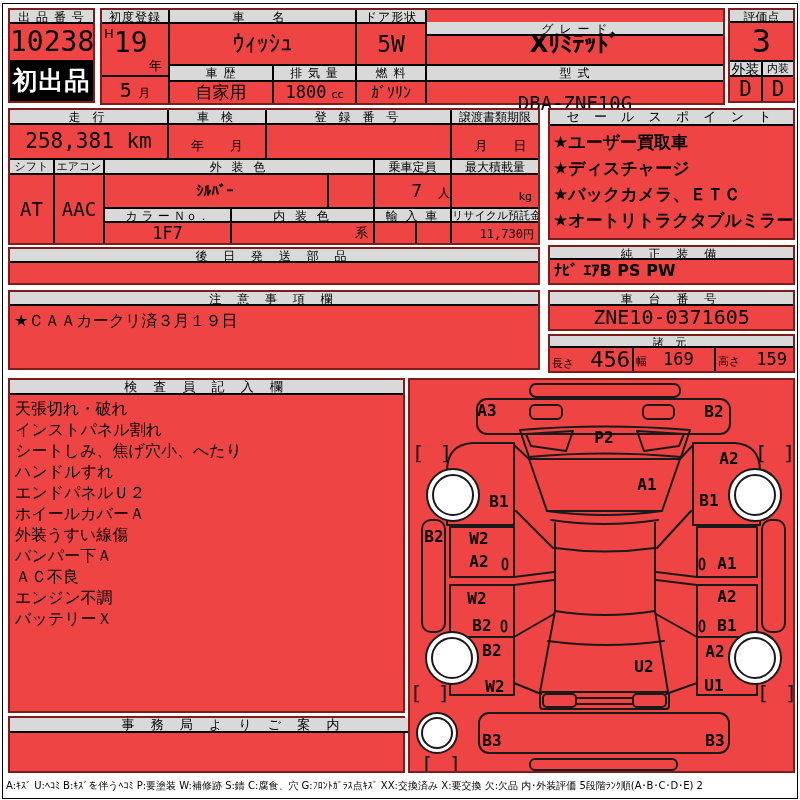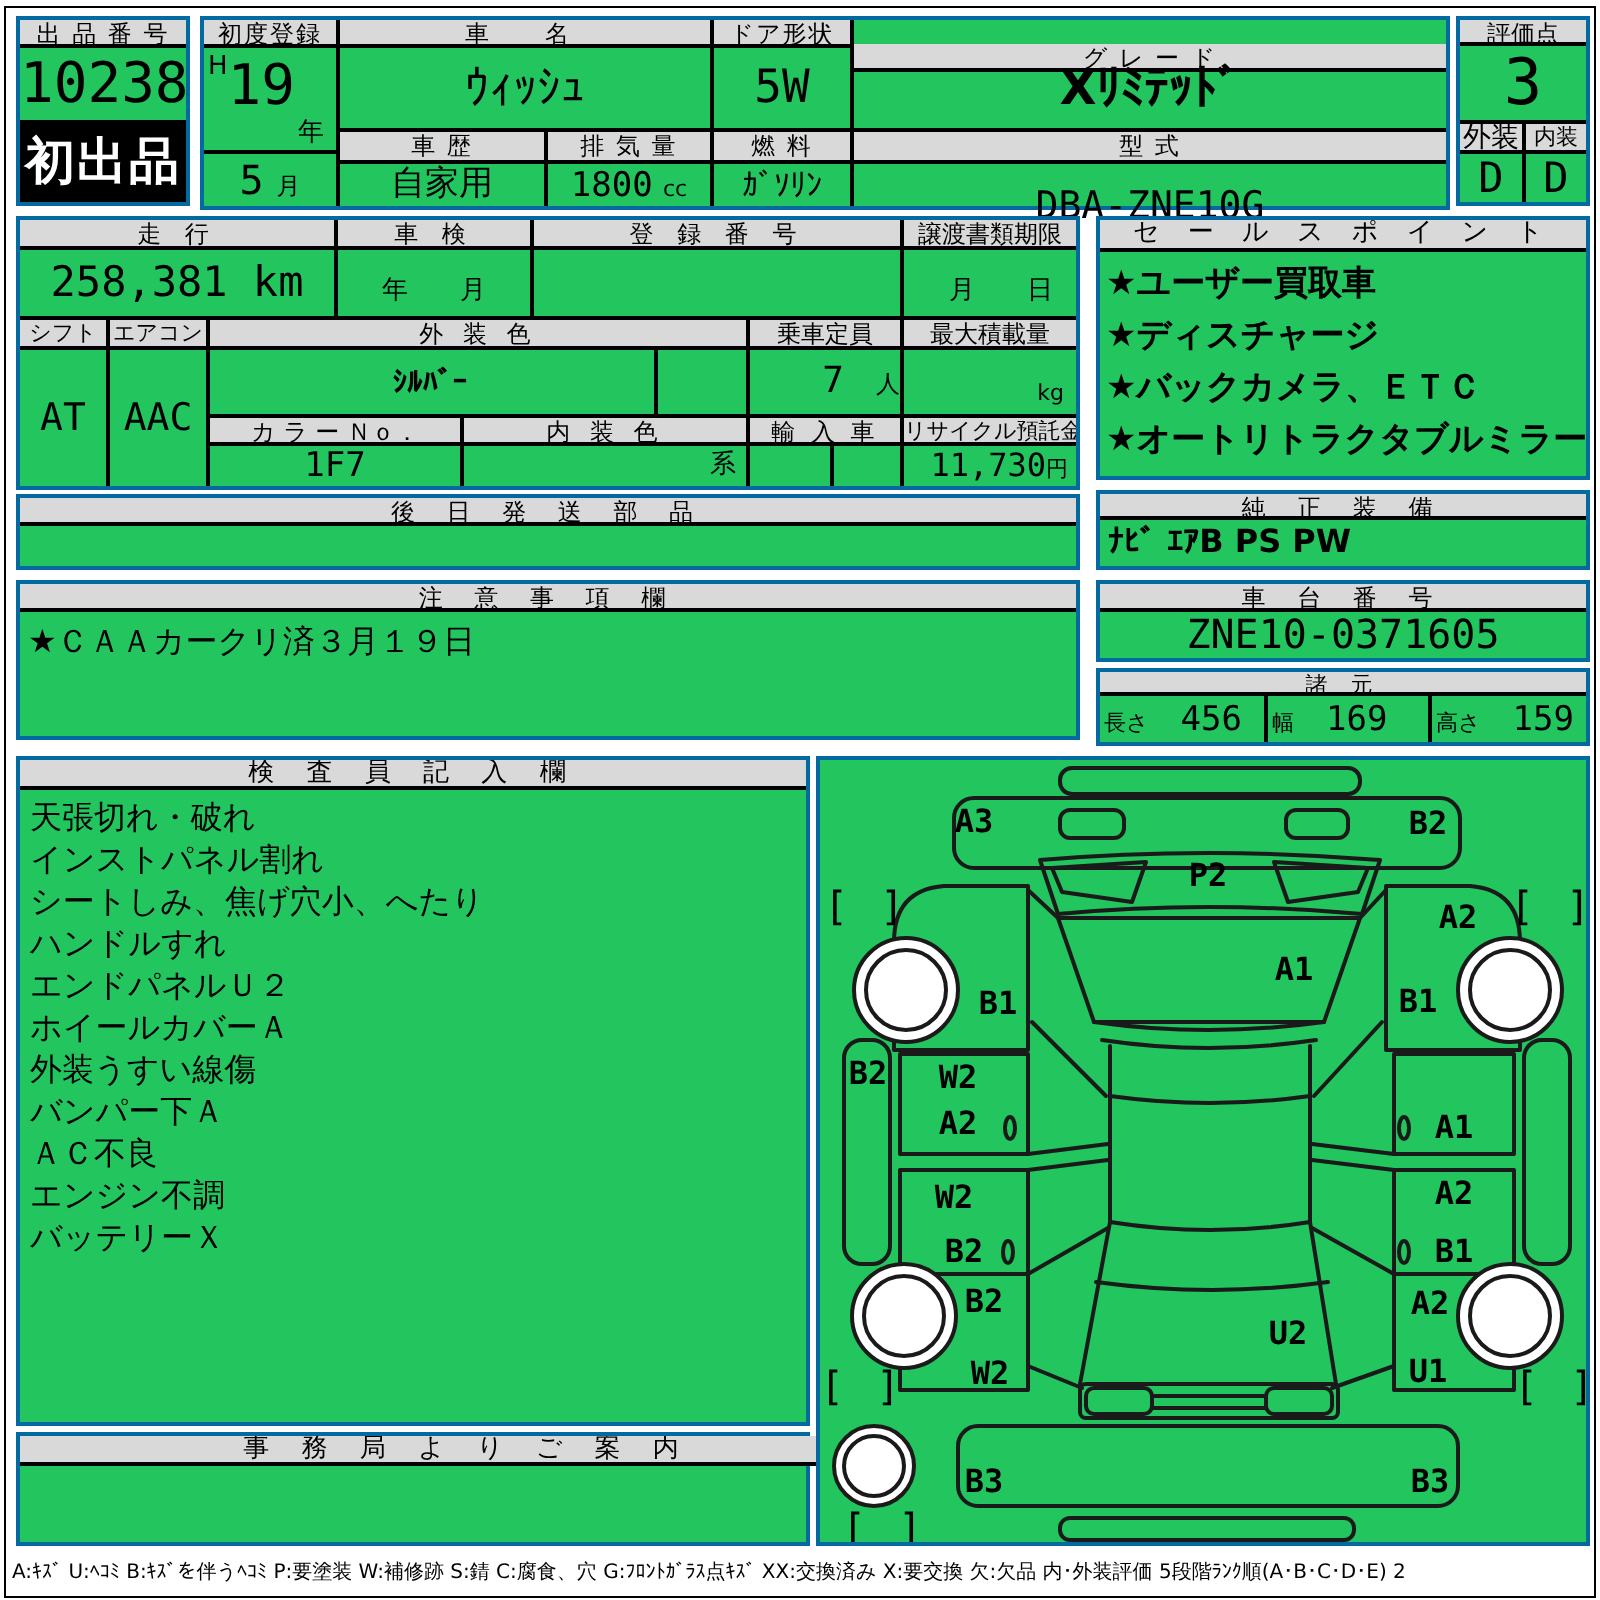--- a/index.html
+++ b/index.html
@@ -1,21 +1,21 @@
 <!DOCTYPE html>
 <html><head>
 <meta charset="utf-8">
 <style>
   html,body{margin:0;padding:0;}
   body{width:800px;height:800px;position:relative;background:#fff;
        font-family:"DejaVu Sans","Liberation Sans",sans-serif;color:#000;
        -webkit-font-smoothing:none;}
   .sheet{position:absolute;left:0;top:0;width:800px;height:800px;background:#fff;}
   .outer{position:absolute;left:2px;top:3px;width:794px;height:794px;border:1px solid #000;}
-  .box{position:absolute;border:2px solid #0369a1;background:#22c55e;box-sizing:border-box;}
+  .box{position:absolute;border:2px solid #7f1d1d;background:#ef4444;box-sizing:border-box;}
   .abs{position:absolute;box-sizing:border-box;}
   .gh{position:absolute;background:#d9d9d9;border-bottom:2px solid #000;box-sizing:border-box;
       text-align:center;font-size:12px;line-height:14px;letter-spacing:1px;white-space:nowrap;overflow:hidden;}
   .vline{position:absolute;width:2px;background:#000;}
   .hline{position:absolute;height:2px;background:#000;}
   .cell{position:absolute;box-sizing:border-box;white-space:nowrap;overflow:hidden;}
   .c{text-align:center;}
   .num{font-family:"DejaVu Sans Mono","Liberation Mono",monospace;}
   .blackbar{position:absolute;background:#000;color:#fff;text-align:center;
             font-weight:bold;box-sizing:border-box;}
@@ -119,21 +119,21 @@
     <div class="cell" style="left:442px;top:65px;width:80px;height:32px;text-align:right;line-height:44px;font-size:11px">kg</div>
     <div class="hline" style="left:93px;top:97px;width:435px"></div>
     <div class="gh" style="left:95px;top:99px;width:125px;height:14px;letter-spacing:0">カ ラ ー Ｎｏ．</div>
     <div class="vline" style="left:220px;top:97px;height:36px"></div>
     <div class="gh" style="left:222px;top:99px;width:141px;height:14px;letter-spacing:3px">内 装 色</div>
     <div class="gh" style="left:365px;top:99px;width:75px;height:14px;letter-spacing:2px">輸 入 車</div>
     <div class="gh" style="left:442px;top:99px;width:86px;height:14px;letter-spacing:0;font-size:11px">リサイクル預託金</div>
     <div class="cell c num" style="left:95px;top:113px;width:125px;height:20px;font-size:17px;line-height:20px">1F7</div>
     <div class="cell" style="left:222px;top:113px;width:136px;height:20px;text-align:right;font-size:13px;line-height:20px">系</div>
     <div class="vline" style="left:405px;top:113px;height:20px"></div>
-    <div class="cell" style="left:442px;top:113px;width:82px;height:20px;text-align:right;line-height:20px"><span class="num" style="font-size:16px">11,730</span><span style="font-size:11px">円</span></div>
+    <div class="cell" style="left:442px;top:113px;width:82px;height:20px;text-align:right;line-height:20px"><span class="num" style="font-size:12px">11,730</span><span style="font-size:11px">円</span></div>
   </div>
 
   <div class="box" style="left:548px;top:108px;width:247px;height:132px">
     <div class="gh" style="left:0;top:0;width:243px;height:16px;letter-spacing:5px;font-size:13px">セ ー ル ス ポ イ ン ト</div>
     <div class="abs" style="left:3px;top:19px;width:238px;height:106px" id="sales-points-list">
         <div class="sp-item">★ユーザー買取車</div>
         <div class="sp-item">★ディスチャージ</div>
         <div class="sp-item">★バックカメラ、ＥＴＣ</div>
         <div class="sp-item">★オートリトラクタブルミラー</div>
       </div>
@@ -157,21 +157,21 @@
 
   <div class="box" style="left:548px;top:290px;width:247px;height:41px">
     <div class="gh" style="left:0;top:0;width:243px;height:14px;letter-spacing:6px">車 台 番 号</div>
     <div class="cell c num" style="left:0;top:14px;width:243px;height:23px;font-size:20px;line-height:23px">ZNE10-0371605</div>
   </div>
 
   <div class="box" style="left:548px;top:334px;width:247px;height:39px">
     <div class="gh" style="left:0;top:0;width:243px;height:12px;letter-spacing:4px;font-size:11px">諸 元</div>
     <div class="vline" style="left:82px;top:12px;height:23px"></div>
     <div class="vline" style="left:164px;top:12px;height:23px"></div>
-    <div class="cell" style="left:2px;top:12px;width:80px;height:23px;line-height:23px"><span style="font-size:11px">長さ</span>　<span class="num" style="font-size:17px">456</span></div>
+    <div class="cell" style="left:2px;top:12px;width:80px;height:23px;line-height:23px"><span style="font-size:11px">長さ</span>　<span class="num" style="font-size:22px">456</span></div>
     <div class="cell" style="left:86px;top:12px;width:76px;height:23px;line-height:23px"><span style="font-size:11px">幅</span>　<span class="num" style="font-size:17px">169</span></div>
     <div class="cell" style="left:168px;top:12px;width:75px;height:23px;line-height:23px"><span style="font-size:11px">高さ</span>　<span class="num" style="font-size:17px">159</span></div>
   </div>
 
   <div class="box" style="left:8px;top:378px;width:397px;height:335px">
     <div class="gh" style="left:0;top:0;width:393px;height:15px;letter-spacing:6px;font-size:13px">検 査 員 記 入 欄</div>
     <div class="abs" style="left:5px;top:18px;width:385px;height:310px" id="inspector-list">
         <div class="insp-item">天張切れ・破れ</div>
         <div class="insp-item">インストパネル割れ</div>
         <div class="insp-item">シートしみ、焦げ穴小、へたり</div>

